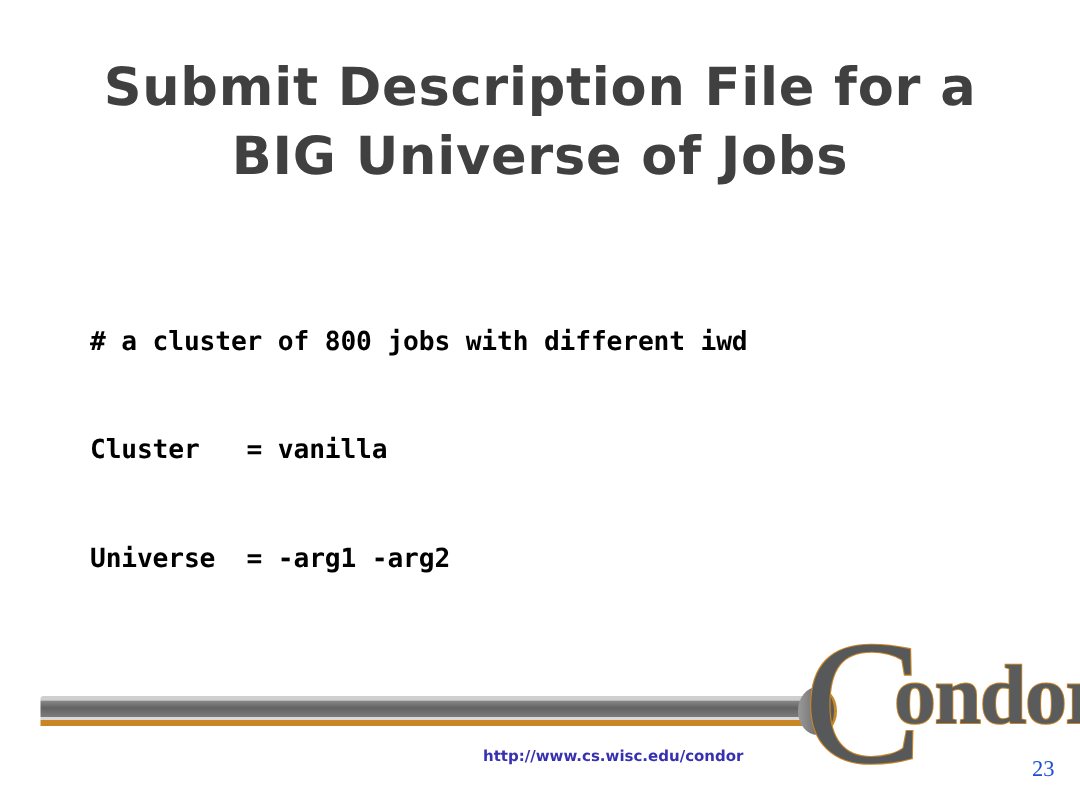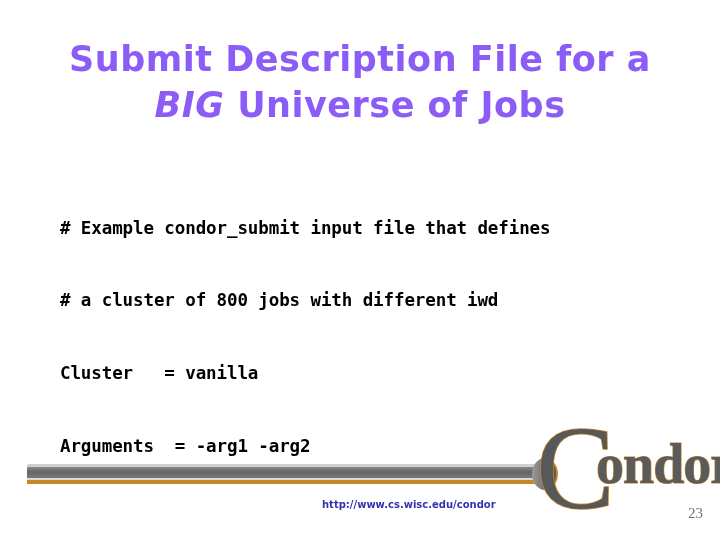--- a/index.html
+++ b/index.html
@@ -18,30 +18,30 @@
     overflow: hidden;
   }
 
   
   #title-block {
     position: absolute;
     left: 30px;
     top: 36px;
     width: 660px;
     text-align: center;
-    color: #8b5cf6;
+    color: #404040;
     font-family: "DejaVu Sans", sans-serif;
     font-weight: bold;
     font-size: 35px;
     line-height: 46px;
     letter-spacing: 0.5px;
   }
   #title-line-1 { display: block; }
   #title-line-2 { display: block; white-space: pre; }
-  .title-em { font-style: italic; }
+  .title-em { }
 
   
   #code-block {
     position: absolute;
     left: 60px;
     top: 167px;
     font-family: "DejaVu Sans Mono", monospace;
     font-weight: bold;
     font-size: 17.5px;
     line-height: 24.3px;
@@ -146,38 +146,37 @@
     white-space: pre;
   }
 
   
   #page-number {
     position: absolute;
     left: 688px;
     top: 505px;
     font-family: "Liberation Serif", serif;
     font-size: 15px;
-    color: #737373;
+    color: #1d4ed8;
   }
 </style>
 </head>
 <body>
 
 <div id="slide">
 
   <div id="title-block">
     <span id="title-line-1">Submit Description File for a</span>
     <span id="title-line-2"><span class="title-em">BIG</span><span> Universe of Jobs</span></span>
   </div>
 
   <div id="code-block">
-    <span class="code-line"># Example condor_submit input file that defines</span>
     <span class="code-line"># a cluster of 800 jobs with different iwd</span>
     <span class="code-line">Cluster   = vanilla</span>
-    <span class="code-line">Arguments  = -arg1 -arg2</span>
+    <span class="code-line">Universe  = -arg1 -arg2</span>
     
     
   </div>
 
   <div id="footer-bar">
     <div id="bar-top"></div>
     <div id="bar-body"></div>
     <div id="bar-shine"></div>
     <div id="bar-accent"></div>
     <div id="bar-cap"></div>

